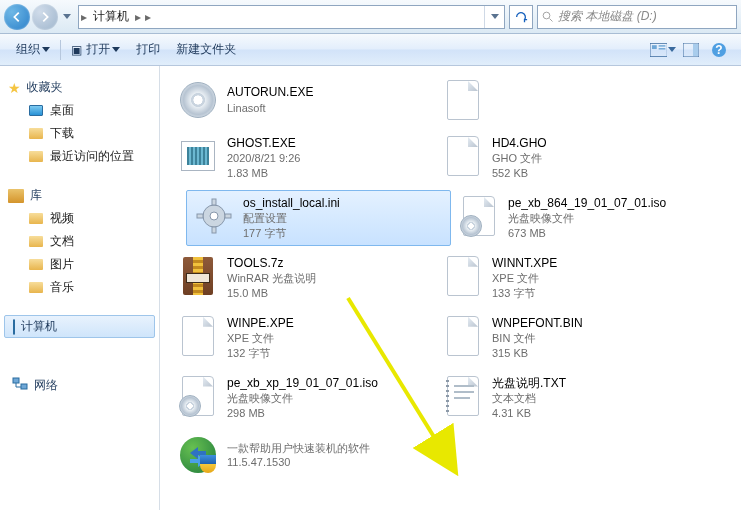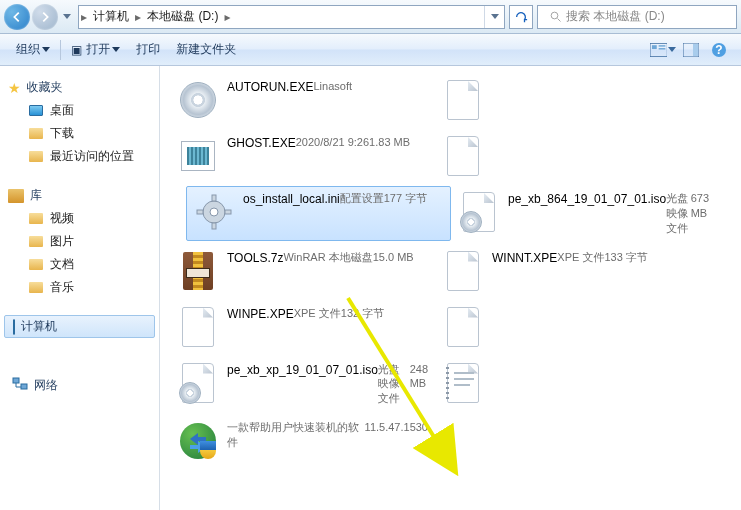--- a/index.html
+++ b/index.html
@@ -8,21 +8,21 @@
 .nav-btn { width: 26px; height: 26px; border-radius: 50%; display: flex; align-items: center; justify-content: center; margin-right: 2px; }
 .nav-back { background: radial-gradient(circle at 30% 30%, #6fb8e6, #2a7fc9); box-shadow: inset 0 0 2px rgba(255,255,255,.6); }
 .nav-fwd { background: radial-gradient(circle at 30% 30%, #d0dcea, #9eb5cc); box-shadow: inset 0 0 2px rgba(255,255,255,.6); }
 .nav-btn svg { width: 14px; height: 14px; }
 .nav-drop { width: 14px; display: flex; align-items: center; justify-content: center; }
 .address { flex: 1; height: 24px; background: #fff; border: 1px solid #8fa6c0; display: flex; align-items: center; margin: 0 4px; }
 .crumb { padding: 0 4px; color: #1a1a1a; display: flex; align-items: center; height: 100%; }
 .crumb-sep { color: #6a6a6a; padding: 0 2px; }
 .addr-drop { width: 20px; display: flex; align-items: center; justify-content: center; border-left: 1px solid #cfd9e6; height: 100%; }
 .refresh { width: 24px; height: 24px; background: #fff; border: 1px solid #8fa6c0; display: flex; align-items: center; justify-content: center; color: #1560bd; }
-.search { width: 200px; height: 24px; background: #fff; border: 1px solid #8fa6c0; display: flex; align-items: center; padding: 0 12px; margin-left: 4px; color: #888; }
+.search { width: 200px; height: 24px; background: #fff; border: 1px solid #8fa6c0; display: flex; align-items: center; padding: 0 4px; margin-left: 4px; color: #888; font-style: italic; }
 .search svg { margin-right: 4px; }
 .toolbar { height: 32px; background: linear-gradient(#f6fafd, #e3eefc 48%, #d2e3f9 52%, #e1eefb); border-bottom: 1px solid #b6c7dd; display: flex; align-items: center; padding: 0 8px; }
 .tb-item { padding: 0 8px; color: #1e395b; height: 100%; display: flex; align-items: center; }
 .tb-sep { width: 1px; height: 20px; background: #b6c7dd; margin: 0 2px; }
 .tb-drop { margin-left: 2px; }
 .tb-right { margin-left: auto; display: flex; align-items: center; }
 .tb-icon { width: 26px; height: 22px; display: flex; align-items: center; justify-content: center; margin: 0 1px; }
 .body { display: flex; height: calc(100% - 66px); }
 .sidebar { width: 160px; background: #fff; border-right: 1px solid #d6dee7; padding: 10px 0; overflow: hidden; }
 .side-group { margin-bottom: 16px; }
@@ -34,21 +34,21 @@
 .fld { width: 14px; height: 11px; background: linear-gradient(#f7dd9a,#e8b54d); border-radius: 1px; }
 .mon { width: 14px; height: 11px; background: linear-gradient(#7ecbf1,#2891d6); border: 1px solid #2a6ca0; border-radius: 1px; }
 .side-single { display: flex; align-items: center; padding: 3px 12px; color: #1e395b; margin-top: 20px; }
 .side-single .ic { margin-right: 6px; }
 .side-single.sel { background: linear-gradient(#e8f2fd,#cfe5fb); border: 1px solid #9ec5ea; border-radius: 2px; margin: 0 4px; padding: 2px 8px; }
 .content { flex: 1; overflow: auto; padding: 8px 0 8px 10px; }
 .files { display: flex; flex-wrap: wrap; }
 .file { width: 265px; display: flex; padding: 4px 6px; margin-bottom: 4px; border: 1px solid transparent; border-radius: 2px; }
 .file.sel { background: linear-gradient(#e4f1ff,#c8e2ff); border-color: #7fb8ee; margin-left: 16px; }
 .ficon { width: 42px; height: 42px; margin-right: 8px; display: flex; align-items: center; justify-content: center; flex-shrink: 0; }
-.finfo { display: flex; flex-direction: row; justify-content: center; line-height: 1.35; }
+.finfo { display: flex; flex-direction: column; justify-content: center; line-height: 1.35; }
 .fname { color: #000; }
 .ftype, .fsize { color: #6d6d6d; font-size: 11px; }
 .doc-ic { width: 32px; height: 40px; background: #fff; border: 1px solid #bac4d0; border-radius: 2px 4px 2px 2px; position: relative; }
 .doc-ic::before { content: ""; position: absolute; top: 0; right: 0; width: 10px; height: 10px; background: linear-gradient(135deg,#e5ecf3,#bac4d0); clip-path: polygon(0 0,100% 100%,0 100%); }
 .doc-ic.spiral::after{content:"";position:absolute;left:-2px;top:3px;bottom:3px;width:3px;background:repeating-linear-gradient(#8c99a8 0 2px,transparent 2px 5px);}
 .gear-ic { width: 36px; height: 36px; position: relative; }
 .gear-ic svg { width: 100%; height: 100%; }
 .ghost-ic{width:34px;height:30px;background:#fff;border:1px solid #aab5c2;display:flex;align-items:center;justify-content:center;}
 .ghost-ic .g{width:22px;height:18px;background:repeating-linear-gradient(90deg,#3d829a 0 2px,#6cb8d1 2px 4px);}
 .rar-ic{width:30px;height:38px;background:linear-gradient(#8e5a3a,#6e3f23);border-radius:2px;position:relative;}
@@ -78,21 +78,20 @@
   </div>
   <div class="nav-drop">
     <svg width="8" height="6">
         <path d="M0 0h8l-4 5z" fill="#5a7390"></path>
       </svg>
   </div>
   <div class="address">
     <span class="crumb-sep">▸</span>
     <span class="crumb">计算机</span>
     <span class="crumb-sep">▸</span>
-    <span class="crumb">本地磁盘 (D:)</span>
     <span class="crumb-sep">▸</span>
     <div style="flex:1"></div>
     <div class="addr-drop">
       <svg width="8" height="6">
           <path d="M0 0h8l-4 5z" fill="#5a7390"></path>
         </svg>
     </div>
   </div>
   <div class="refresh">
     <svg width="14" height="14" viewBox="0 0 16 16">
@@ -187,27 +186,27 @@
       <div class="side-item">
           <span class="ic">
             <span class="fld"></span>
           </span>
           <span>视频</span>
         </div>
       <div class="side-item">
           <span class="ic">
             <span class="fld"></span>
           </span>
+          <span>文档</span>
+        </div>
+      <div class="side-item">
+          <span class="ic">
+            <span class="fld"></span>
+          </span>
           <span>图片</span>
-        </div>
-      <div class="side-item">
-          <span class="ic">
-            <span class="fld"></span>
-          </span>
-          <span>文档</span>
         </div>
       <div class="side-item">
           <span class="ic">
             <span class="fld"></span>
           </span>
           <span>音乐</span>
         </div>
     </div>
     <div class="side-single sel">
       <span class="ic"><span class="mon"></span></span>
@@ -248,20 +247,25 @@
           </div>
           <div class="finfo">
             <div class="fname">GHOST.EXE</div>
             <div class="ftype">2020/8/21 9:26</div>
             <div class="fsize">1.83 MB</div>
           </div>
         </div>
         <div class="file">
           <div class="ficon">
             <div class="doc-ic"></div>
+          </div>
+          <div class="finfo">
+            <div class="fname">HD4.GHO</div>
+            <div class="ftype">GHO 文件</div>
+            <div class="fsize">552 KB</div>
           </div>
         </div>
         <div class="file sel">
           <div class="ficon">
             <div class="gear-ic"><svg viewBox="0 0 36 36">
                 <circle cx="18" cy="18" r="11" fill="#cbd6e1" stroke="#8797ab"></circle>
                 <circle cx="18" cy="18" r="4" fill="#fff" stroke="#8797ab"></circle>
                 <g fill="#cbd6e1" stroke="#8797ab">
                   <rect x="16" y="1" width="4" height="6"></rect>
                   <rect x="16" y="29" width="4" height="6"></rect>
@@ -287,21 +291,21 @@
             <div class="ftype">光盘映像文件</div>
             <div class="fsize">673 MB</div>
           </div>
         </div>
         <div class="file">
           <div class="ficon">
             <div class="rar-ic"></div>
           </div>
           <div class="finfo">
             <div class="fname">TOOLS.7z</div>
-            <div class="ftype">WinRAR 本地磁盘</div>
+            <div class="ftype">WinRAR 光盘说明</div>
             <div class="fsize">15.0 MB</div>
           </div>
         </div>
         <div class="file">
           <div class="ficon">
             <div class="doc-ic"></div>
           </div>
           <div class="finfo">
             <div class="fname">WINNT.XPE</div>
             <div class="ftype">XPE 文件</div>
@@ -315,40 +319,50 @@
           <div class="finfo">
             <div class="fname">WINPE.XPE</div>
             <div class="ftype">XPE 文件</div>
             <div class="fsize">132 字节</div>
           </div>
         </div>
         <div class="file">
           <div class="ficon">
             <div class="doc-ic"></div>
           </div>
+          <div class="finfo">
+            <div class="fname">WNPEFONT.BIN</div>
+            <div class="ftype">BIN 文件</div>
+            <div class="fsize">315 KB</div>
+          </div>
         </div>
         <div class="file">
           <div class="ficon">
             <div class="doc-ic" style="position:relative">
               <div class="disc-ic" style="width:22px;height:22px;position:absolute;bottom:-2px;left:-4px"></div>
             </div>
           </div>
           <div class="finfo">
             <div class="fname">pe_xb_xp_19_01_07_01.iso</div>
             <div class="ftype">光盘映像文件</div>
-            <div class="fsize">248 MB</div>
+            <div class="fsize">298 MB</div>
           </div>
         </div>
         <div class="file">
           <div class="ficon">
             <div class="doc-ic spiral">
               <div style="position:absolute;left:6px;right:4px;top:8px;height:2px;background:#b0bdc9"></div>
               <div style="position:absolute;left:6px;right:4px;top:14px;height:2px;background:#b0bdc9"></div>
               <div style="position:absolute;left:6px;right:8px;top:20px;height:2px;background:#b0bdc9"></div>
             </div>
+          </div>
+          <div class="finfo">
+            <div class="fname">光盘说明.TXT</div>
+            <div class="ftype">文本文档</div>
+            <div class="fsize">4.31 KB</div>
           </div>
         </div>
         <div class="file">
           <div class="ficon">
             <div class="hd-ic">
               <div class="globe"></div>
               <svg class="arr" viewBox="0 0 24 24">
                 <path d="M4 8l8-6v4h8v4h-8v4z" fill="#2f72c2"></path>
                 <path d="M20 16l-8 6v-4H4v-4h8v-4z" fill="#4aa0e8"></path>
               </svg>

